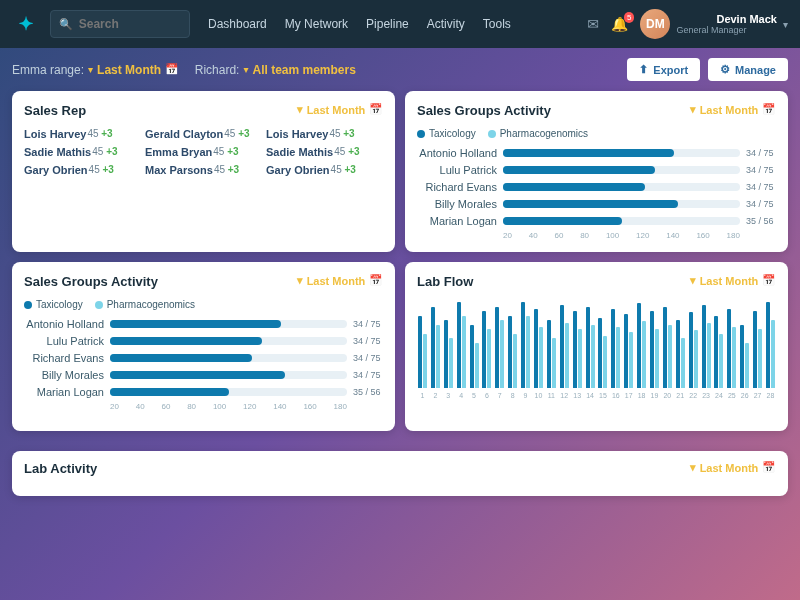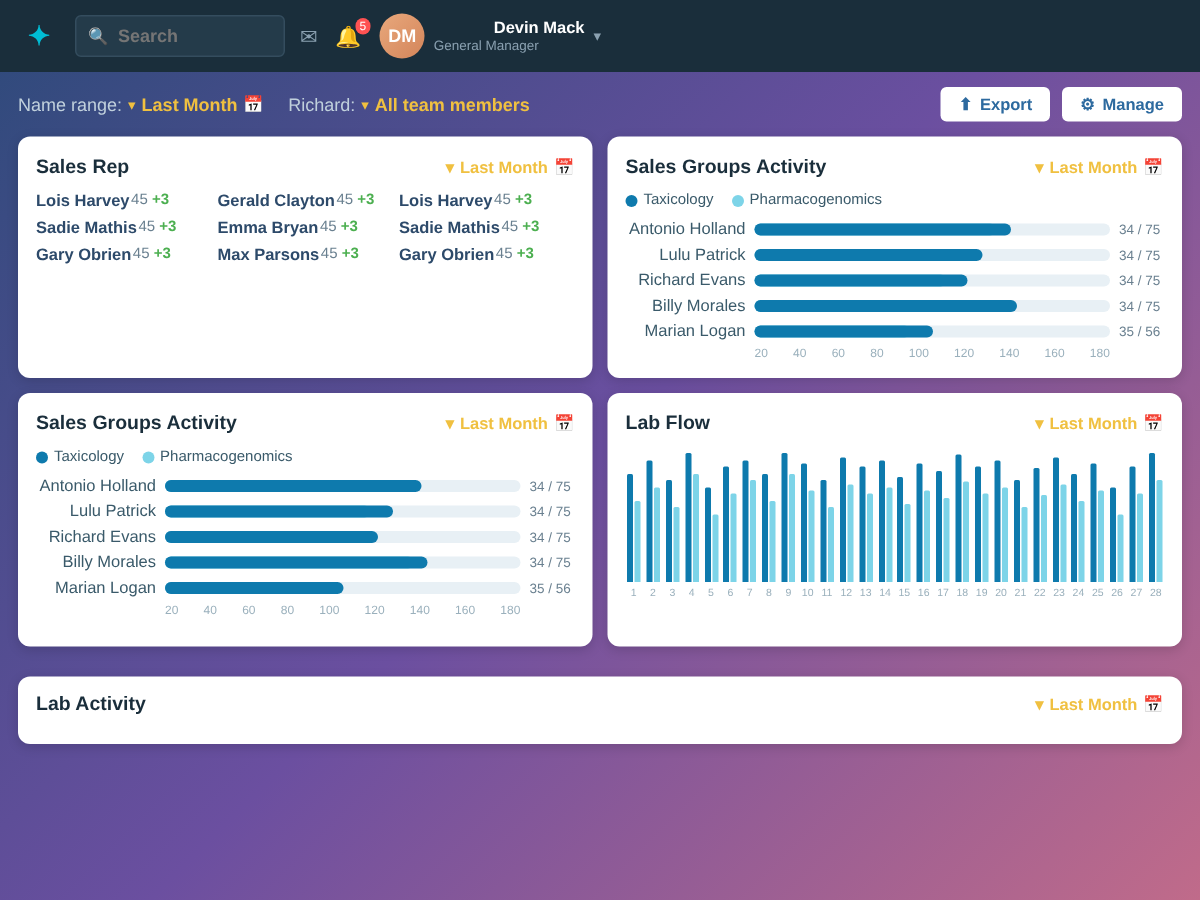--- a/index.html
+++ b/index.html
@@ -166,21 +166,21 @@
     
     .card {
       background: #fff;
       border-radius: 8px;
       padding: 12px;
       box-shadow: 0 2px 8px rgba(0,0,0,0.15);
     }
     .card-header {
       display: flex;
       justify-content: space-between;
-      align-items: flex-end;
+      align-items: flex-start;
       margin-bottom: 10px;
     }
     .card-title {
       font-size: 13px;
       font-weight: 700;
       color: #1a2e3b;
     }
     .card-period {
       display: flex;
       align-items: center;
@@ -324,20 +324,27 @@
   </style>
 </head>
 <body>
 
 <nav class="navbar">
   <span class="nav-logo">✦</span>
   <div class="nav-search">
     <span class="nav-search-icon">🔍</span>
     <input type="text" placeholder="Search" style="">
   </div>
+  <div class="nav-links" id="nav-links-container">
+      <a class="nav-link" href="#">Dashboard</a>
+      <a class="nav-link" href="#">My Network</a>
+      <a class="nav-link" href="#">Pipeline</a>
+      <a class="nav-link" href="#">Activity</a>
+      <a class="nav-link" href="#">Tools</a>
+    </div>
   <div class="nav-right">
     <span class="nav-icon">✉</span>
     <span class="nav-icon nav-bell">
       🔔<span class="nav-badge">5</span>
     </span>
     <div class="nav-user">
       <div class="nav-avatar">DM</div>
       <div class="nav-user-info">
         <span class="nav-user-name">Devin Mack</span>
         <span class="nav-user-role">General Manager</span>
@@ -345,21 +352,21 @@
       <span class="nav-chevron">▾</span>
     </div>
   </div>
 </nav>
 
 <div class="main">
 
   <div class="filter-bar">
     <div class="filter-left">
       <div class="filter-group">
-        <span class="filter-label">Name range:</span>
+        <span class="filter-label">Emma range:</span>
         <span class="filter-chevron">▾</span>
         <span class="filter-value">Last Month</span>
         <span class="filter-cal">📅</span>
       </div>
       <div class="filter-group">
         <span class="filter-label">Richard:</span>
         <span class="filter-chevron">▾</span>
         <span class="filter-value">All team members</span>
       </div>
     </div>

